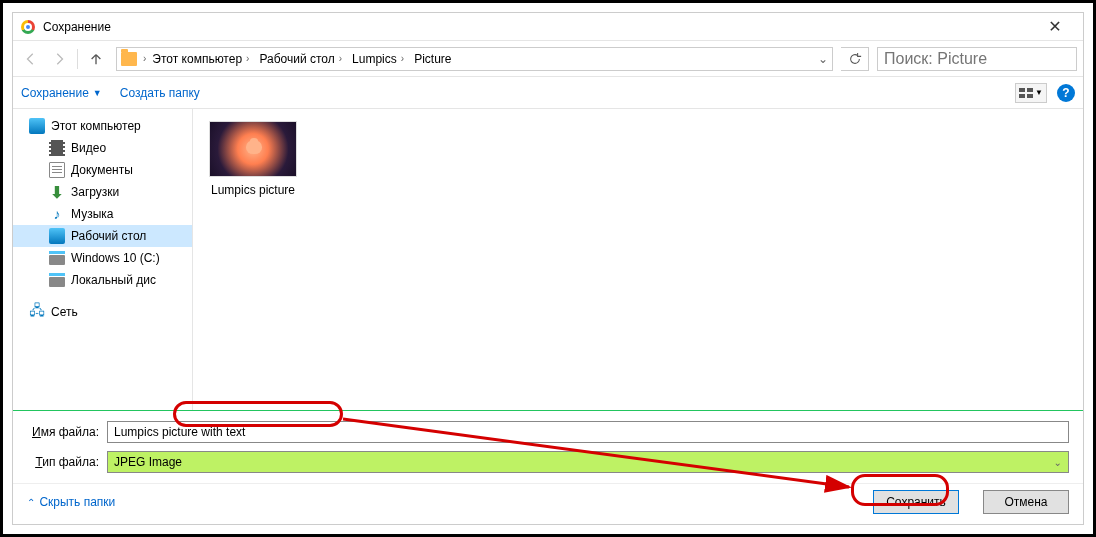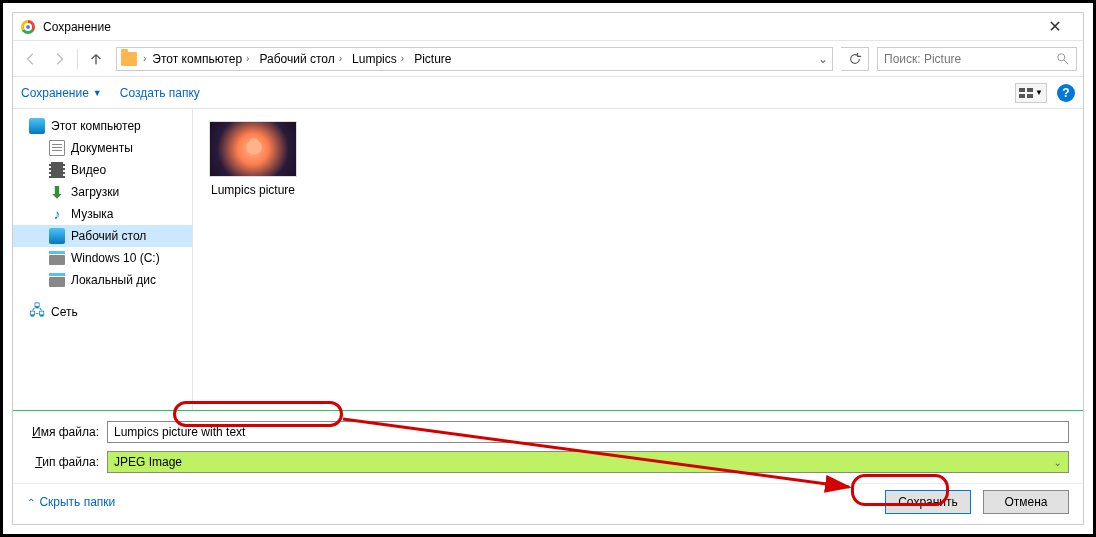--- a/index.html
+++ b/index.html
@@ -15,21 +15,21 @@
 .navbtn svg { width: 14px; height: 14px; }
 .sep { width:1px; height:20px; background:#ddd; margin:0 2px; }
 .crumbs { flex:1; height: 24px; border:1px solid #ccc; display:flex; align-items:center; padding:0 4px; gap:2px; margin:0 4px; }
 .folder-icon { width:16px; height:14px; background:#ffb74d; border-radius:1px; position:relative; margin-right:4px; }
 .folder-icon::before { content:""; position:absolute; top:-3px; left:0; width:7px; height:3px; background:#ffb74d; border-radius:1px 1px 0 0; }
 .crumb { padding: 0 4px; cursor:pointer; display:flex; align-items:center; gap:4px; }
 .chev { color:#666; font-size:10px; }
 .crumbs-end { margin-left:auto; display:flex; align-items:center; }
 .refresh { width:28px; height:24px; border:1px solid #ccc; border-left:none; display:flex; align-items:center; justify-content:center; cursor:pointer; }
 .search { width: 200px; height: 24px; border:1px solid #ccc; display:flex; align-items:center; padding:0 6px; color:#888; margin-left:4px; }
-.search input { border:none; outline:none; flex:1; font-size:12px; color:#888; background:transparent; }
+.search input { border:none; outline:none; flex:1; font-size:16px; color:#888; background:transparent; }
 .toolbar { height: 32px; display:flex; align-items:center; padding:0 8px; border-bottom:1px solid #e5e5e5; gap:18px; }
 .toolbtn { color:#0066cc; cursor:pointer; display:flex; align-items:center; gap:4px; }
 .toolbar-right { margin-left:auto; display:flex; align-items:center; gap:10px; }
 .viewbtn { width:32px; height:20px; border:1px solid #ccc; display:flex; align-items:center; justify-content:center; cursor:pointer; background:#f5f5f5; }
 .help { width:18px; height:18px; border-radius:50%; background:#0078d7; color:#fff; display:flex; align-items:center; justify-content:center; font-weight:bold; cursor:pointer; }
 .body { flex:1; display:flex; overflow:hidden; }
 .tree { width: 180px; border-right: 1px solid #e5e5e5; padding:6px 0; overflow:hidden; }
 .tree-item { height: 22px; display:flex; align-items:center; padding-left: 16px; gap:6px; cursor:pointer; }
 .tree-item.indent1 { padding-left: 36px; }
 .tree-item.selected { background:#cce8ff; }
@@ -53,21 +53,21 @@
 .thumb { width:88px; height:56px; background:radial-gradient(circle at 50% 50%, #ffb38a 0%, #ff7f50 30%, #2a1a3a 70%, #1a0f28 100%); border:1px solid #ddd; margin:0 auto 6px; position:relative; }
 .thumb::after { content:""; position:absolute; left:36px; top:18px; width:16px; height:14px; background:#ffb38a; border-radius:50% 50% 45% 45%; box-shadow:0 -6px 0 -4px #ffb38a; }
 .bottombar { border-top:1px solid #22c55e; padding:10px 14px; }
 .fieldrow { display:flex; align-items:center; margin-bottom:8px; }
 .fieldlabel { width:80px; text-align:right; padding-right:8px; text-decoration:underline; text-decoration-color:transparent; }
 .fieldlabel::first-letter { text-decoration:underline; }
 .textinput { flex:1; height:22px; border:1px solid #888; padding:0 6px; outline:none; }
 .combo { flex:1; height:22px; border:1px solid #888; padding:0 6px; display:flex; align-items:center; justify-content:space-between; background:#bef264; cursor:pointer; }
 .actionrow { display:flex; align-items:center; padding:6px 14px 10px; border-top:1px solid #eee; }
 .hidefolders { color:#0066cc; cursor:pointer; display:flex; align-items:center; gap:4px; }
-.btns { margin-left:auto; display:flex; gap:12px; }
+.btns { margin-left:auto; display:flex; gap:24px; }
 .btn { min-width:86px; height:24px; border:1px solid #888; background:#e1e1e1; cursor:pointer; font-size:12px; }
 .btn.primary { border:1px solid #0078d7; }
 .highlight-oval { position:absolute; border:3px solid #d40000; border-radius:14px; pointer-events:none; z-index:50; }
 .arrow-svg { position:absolute; pointer-events:none; z-index:49; }
 </style>
 </head>
 <body>
 
 <div class="window">
  <div class="inner">
@@ -152,26 +152,26 @@
     </div>
   </div>
 
   <div class="body">
     <div class="tree">
       <div class="tree-item">
             <div class="ico ico-pc"></div>
             <span>Этот компьютер</span>
           </div>
       <div class="tree-item indent1">
+            <div class="ico ico-video"></div>
+            <span>Видео</span>
+          </div>
+      <div class="tree-item indent1">
             <div class="ico ico-doc"></div>
             <span>Документы</span>
-          </div>
-      <div class="tree-item indent1">
-            <div class="ico ico-video"></div>
-            <span>Видео</span>
           </div>
       <div class="tree-item indent1">
             <div class="ico ico-down">⬇</div>
             <span>Загрузки</span>
           </div>
       <div class="tree-item indent1">
             <div class="ico ico-music">♪</div>
             <span>Музыка</span>
           </div>
       <div class="tree-item indent1 selected">

